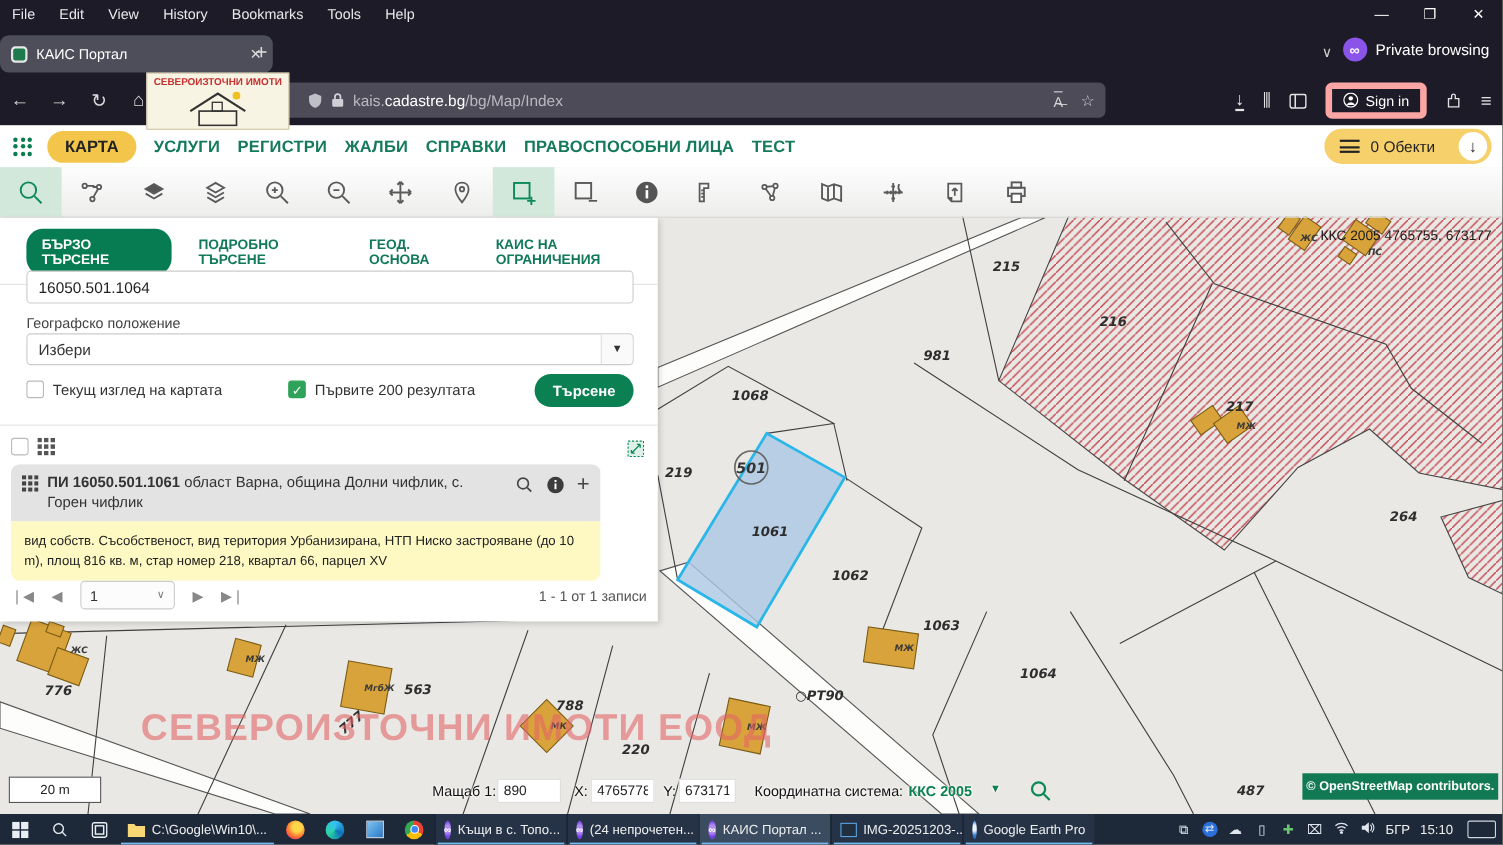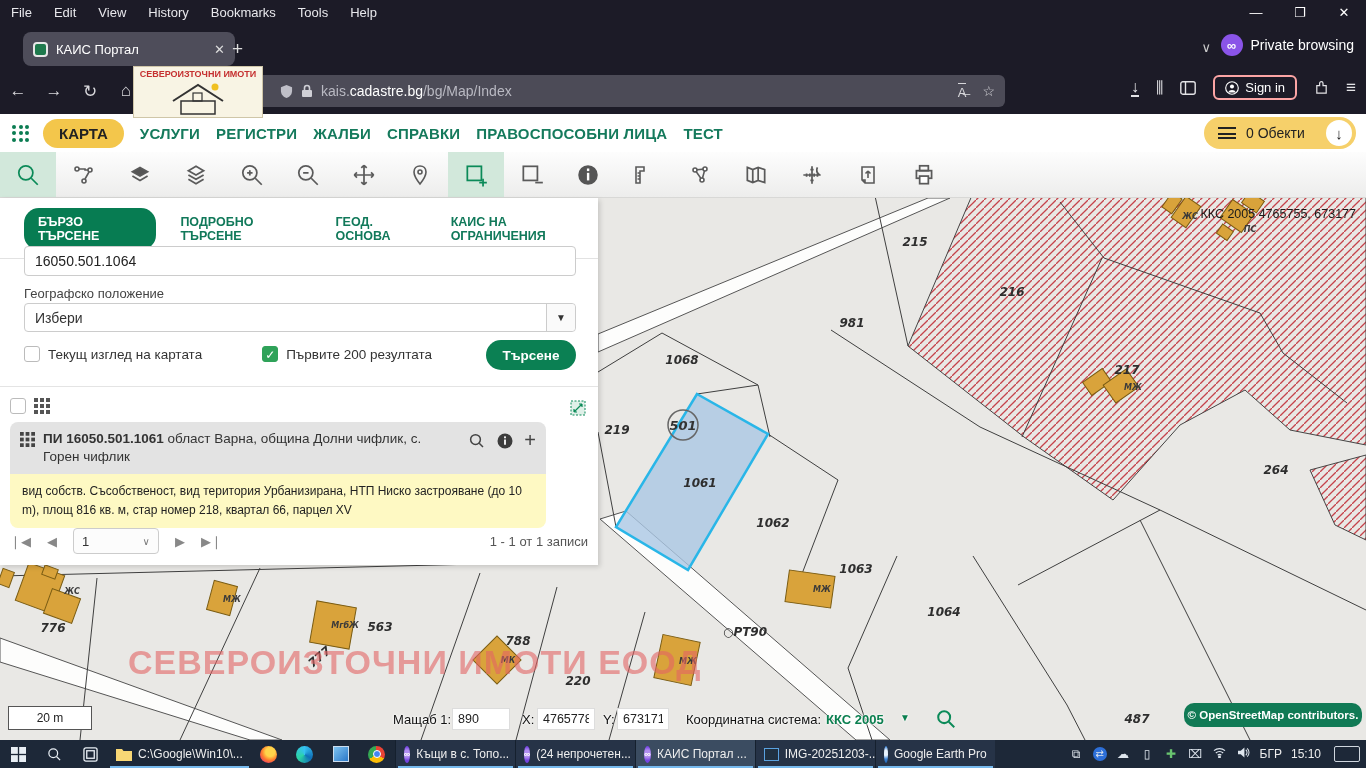--- a/index.html
+++ b/index.html
@@ -6,36 +6,36 @@
   *{box-sizing:border-box;font-family:"Liberation Sans",sans-serif;}
   .screen{position:relative;width:1366px;height:768px;overflow:hidden;background:#e9e8e5;}
   .abs{position:absolute;}
   
   .chrome{position:absolute;left:0;top:0;width:1366px;height:114px;background:#1c1b27;}
   .menubar{position:absolute;left:0;top:0;width:1090px;height:24px;display:flex;align-items:center;gap:0;color:#e8e8ec;font-size:13px;}
   .menubar span{padding:0 11px;cursor:default;}
   .wincontrols{position:absolute;right:0;top:0;height:24px;display:flex;align-items:center;color:#fff;}
   .wincontrols .wc{width:44px;text-align:center;font-size:13px;}
   .tabbar{position:absolute;left:0;top:26px;width:1366px;height:42px;}
-  .tab{position:absolute;left:23px;top:6px;width:212px;height:34px;background:#4e4d5a;border-radius:8px;display:flex;align-items:center;padding:0 10px;color:#fff;font-size:13px;gap:8px;text-align:center;}
+  .tab{position:absolute;left:0;top:6px;width:248px;height:34px;background:#4e4d5a;border-radius:8px;display:flex;align-items:center;padding:0 10px;color:#fff;font-size:13px;gap:8px;text-align:center;}
   .favicon{width:15px;height:15px;border-radius:4px;background:#1f7a4d;border:2px solid #e8e8e8;}
   .tab .close{margin-left:auto;color:#ddd;font-size:13px;}
   .newtab{position:absolute;left:232px;top:12px;color:#ddd;font-size:19px;}
   .tablist-chev{position:absolute;right:155px;top:14px;color:#ccc;font-size:13px;}
   .pb-badge{position:absolute;right:12px;top:8px;display:flex;align-items:center;gap:8px;color:#fff;font-size:14px;}
   .mask-icon{width:22px;height:22px;border-radius:50%;background:#8a54e8;display:flex;align-items:center;justify-content:center;color:#fff;font-weight:bold;font-size:13px;}
   .urlrow{position:absolute;left:0;top:68px;width:1366px;height:46px;display:flex;align-items:center;}
   .navbtn{color:#d8d8dc;font-size:17px;width:36px;text-align:center;}
   .urlbar{position:absolute;left:150px;top:7px;width:855px;height:32px;background:#4c4b57;border-radius:6px;display:flex;align-items:center;color:#cfcfd6;font-size:14px;padding:0 10px;}
   .urlbar .lock{margin:0 8px 0 120px;}
   .url-dim{color:#b9b9c2;}
   .url-domain{color:#fff;}
   .url-right{margin-left:auto;display:flex;gap:16px;align-items:center;color:#d6d6da;}
   .chrome-right{position:absolute;right:10px;top:75px;display:flex;align-items:center;gap:17px;color:#e3e3e6;}
-  .signin{border:2px solid #fca5a5;border-radius:6px;padding:3px 10px;display:flex;gap:6px;align-items:center;font-size:13px;color:#fff;}
+  .signin{border:6px solid #fca5a5;border-radius:6px;padding:3px 10px;display:flex;gap:6px;font-size:13px;color:#fff;}
   .logo-overlay{position:absolute;left:133px;top:66px;width:130px;height:52px;background:#f8f4e4;border:1px solid #cfc6a8;z-index:40;display:flex;flex-direction:column;align-items:center;}
   .logo-overlay .lg-t{color:#c53030;font-weight:bold;font-size:9px;margin-top:2px;white-space:nowrap;}
   
   .sitenav{position:absolute;left:0;top:114px;width:1366px;height:38px;background:#fff;display:flex;align-items:center;}
   .gridicon{display:inline-grid;grid-template-columns:repeat(3,4px);grid-gap:2.5px;margin:0 14px 0 12px;}
   .gridicon i{width:4px;height:4px;border-radius:50%;background:#0b7c52;}
   .navpill{background:#f3c64b;border-radius:16px;padding:6px 16px;font-weight:bold;font-size:15px;color:#222;}
   .navlink{color:#157a5c;font-weight:bold;font-size:15px;margin-left:16px;letter-spacing:.2px;}
   .objpill{position:absolute;right:10px;top:3px;width:152px;height:32px;background:#f6d06a;border-radius:17px;display:flex;align-items:center;padding:0 4px 0 14px;gap:10px;}
   .objpill .bars{width:18px;height:12px;border-top:2.5px solid #222;border-bottom:2.5px solid #222;position:relative;}
@@ -75,21 +75,21 @@
   .pagebox{border:1px solid #ccc;border-radius:4px;width:86px;height:26px;display:flex;align-items:center;padding:0 8px;color:#333;margin-right:16px;background:#fcfcfc;}
   .pagebox .caret{margin-left:auto;font-size:10px;color:#777;}
   .pgsummary{margin-left:auto;color:#555;}
   
   #mapsvg{position:absolute;left:0;top:195px;}
   #parcel-labels text{font:italic 700 12px "DejaVu Sans",sans-serif;fill:#2e2e2e;text-anchor:middle;}
   #building-labels text{font:italic 700 8px "DejaVu Sans",sans-serif;fill:#3a3a3a;text-anchor:middle;}
   .corner-coords{position:absolute;right:10px;top:207px;font-size:12.5px;color:#1a1a1a;z-index:5;}
   .watermark{position:absolute;left:128px;top:643px;font-size:34px;font-weight:bold;color:rgba(226,100,100,.6);white-space:nowrap;letter-spacing:1px;z-index:6;}
   .scalebar{position:absolute;left:8px;top:706px;width:84px;height:24px;background:#fff;border:1px solid #555;display:flex;align-items:center;justify-content:center;font-size:12px;color:#222;z-index:7;}
-  .osm{position:absolute;right:4px;top:703px;width:178px;height:24px;background:#117a55;color:#fff;font-size:11.5px;font-weight:bold;display:flex;align-items:center;justify-content:center;z-index:7;border-radius:10px;}
+  .osm{position:absolute;right:4px;top:703px;width:178px;height:24px;background:#117a55;color:#fff;font-size:11.5px;font-weight:bold;display:flex;align-items:center;justify-content:center;z-index:7;}
   .statusitem{position:absolute;z-index:7;font-size:13px;color:#111;text-shadow:0 0 3px #fff,0 0 3px #fff;}
   .statusbox{position:absolute;z-index:7;height:22px;background:#fff;border:1px solid #ddd;font-size:12.5px;color:#222;padding:0 5px;}
   .crs{color:#0a7f4f;font-weight:bold;}
   
   .taskbar{position:absolute;left:0;top:740px;width:1366px;height:28px;background:#1d2838;display:flex;align-items:center;color:#eee;z-index:50;}
   .tbicon{width:36px;height:28px;display:flex;align-items:center;justify-content:center;}
   .taskitem{height:28px;display:flex;align-items:center;gap:6px;padding:0 8px;font-size:12px;max-width:120px;white-space:nowrap;overflow:hidden;background:#263347;border-left:1px solid #15202e;position:relative;}
   .taskitem.active{background:#3b4c61;}
   .taskitem:after{content:"";position:absolute;left:2px;right:2px;bottom:0;height:2px;background:#76b9ed;}
   .tb-exp{display:flex;align-items:center;gap:6px;font-size:12px;padding:0 8px;height:28px;position:relative;}

